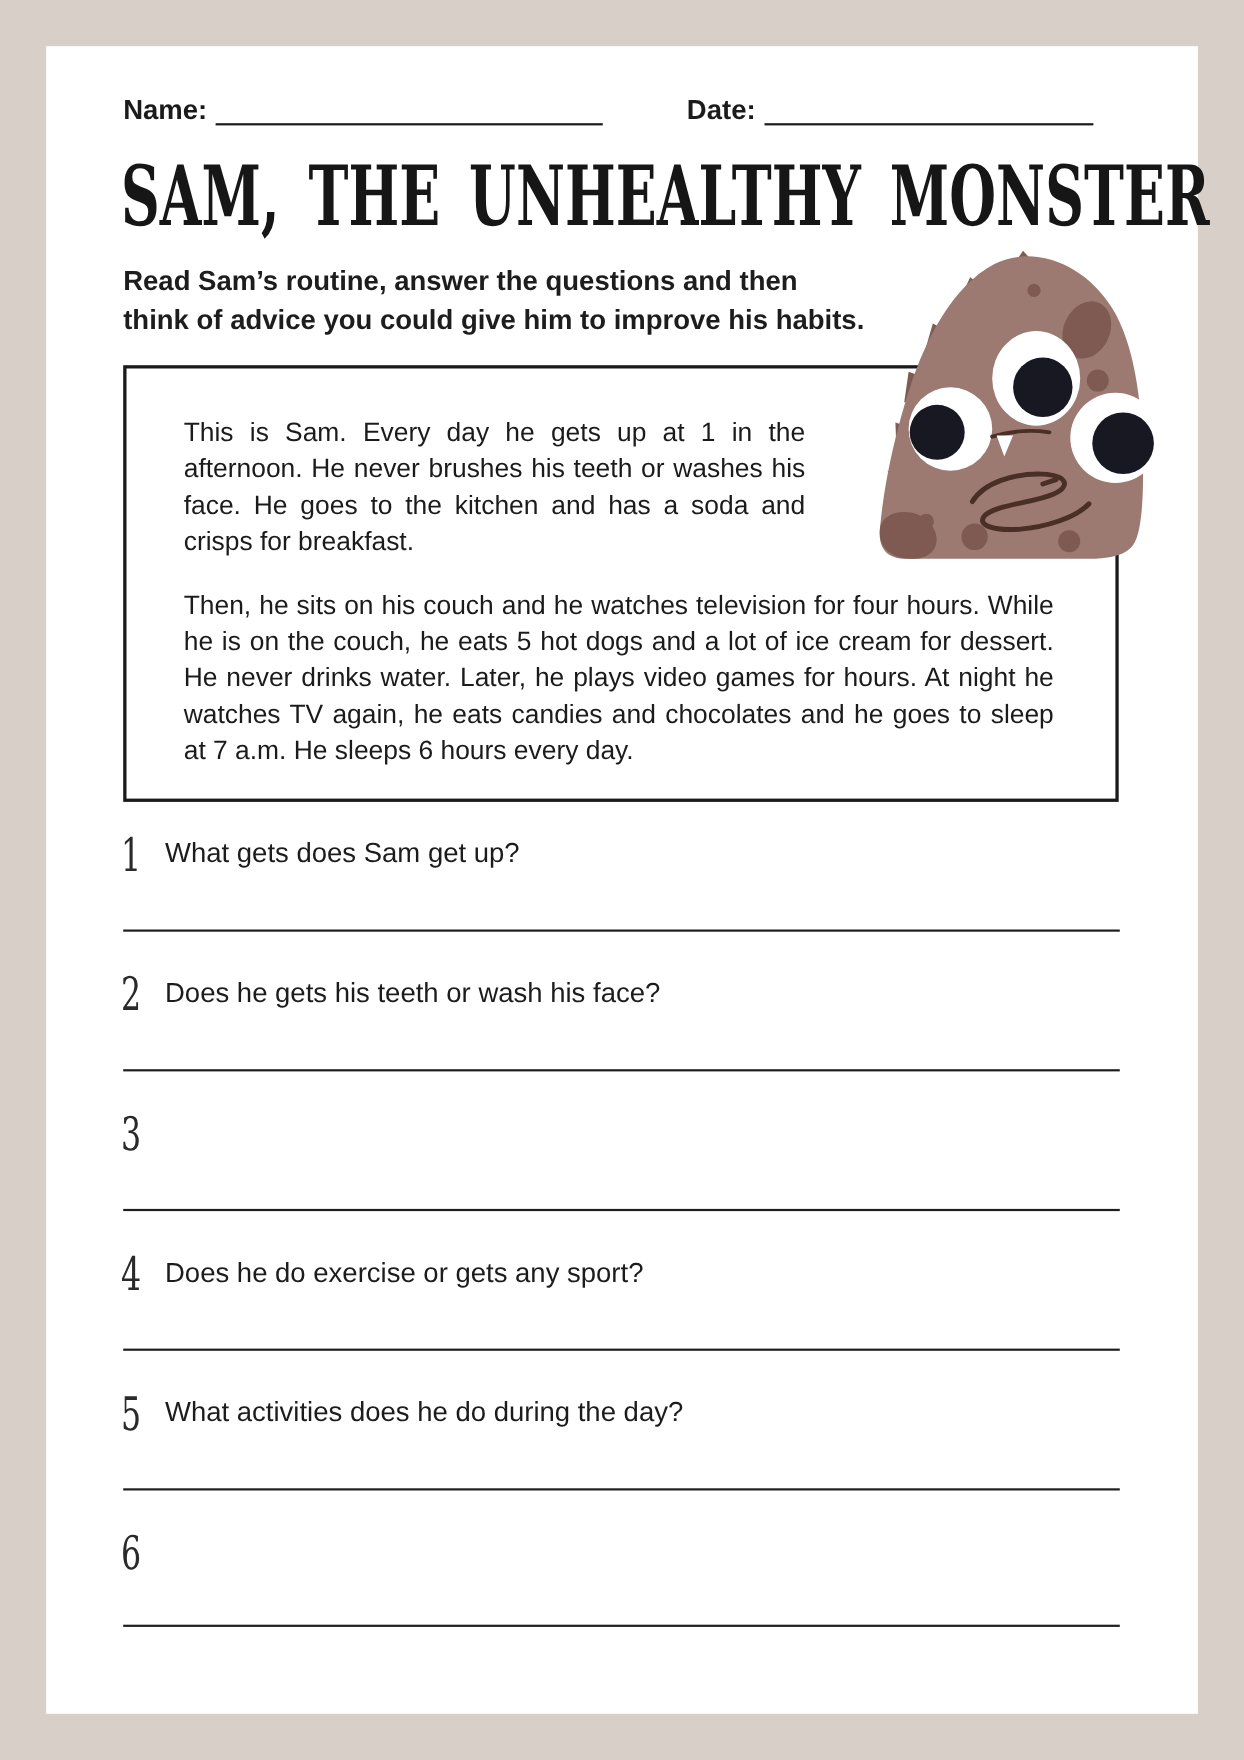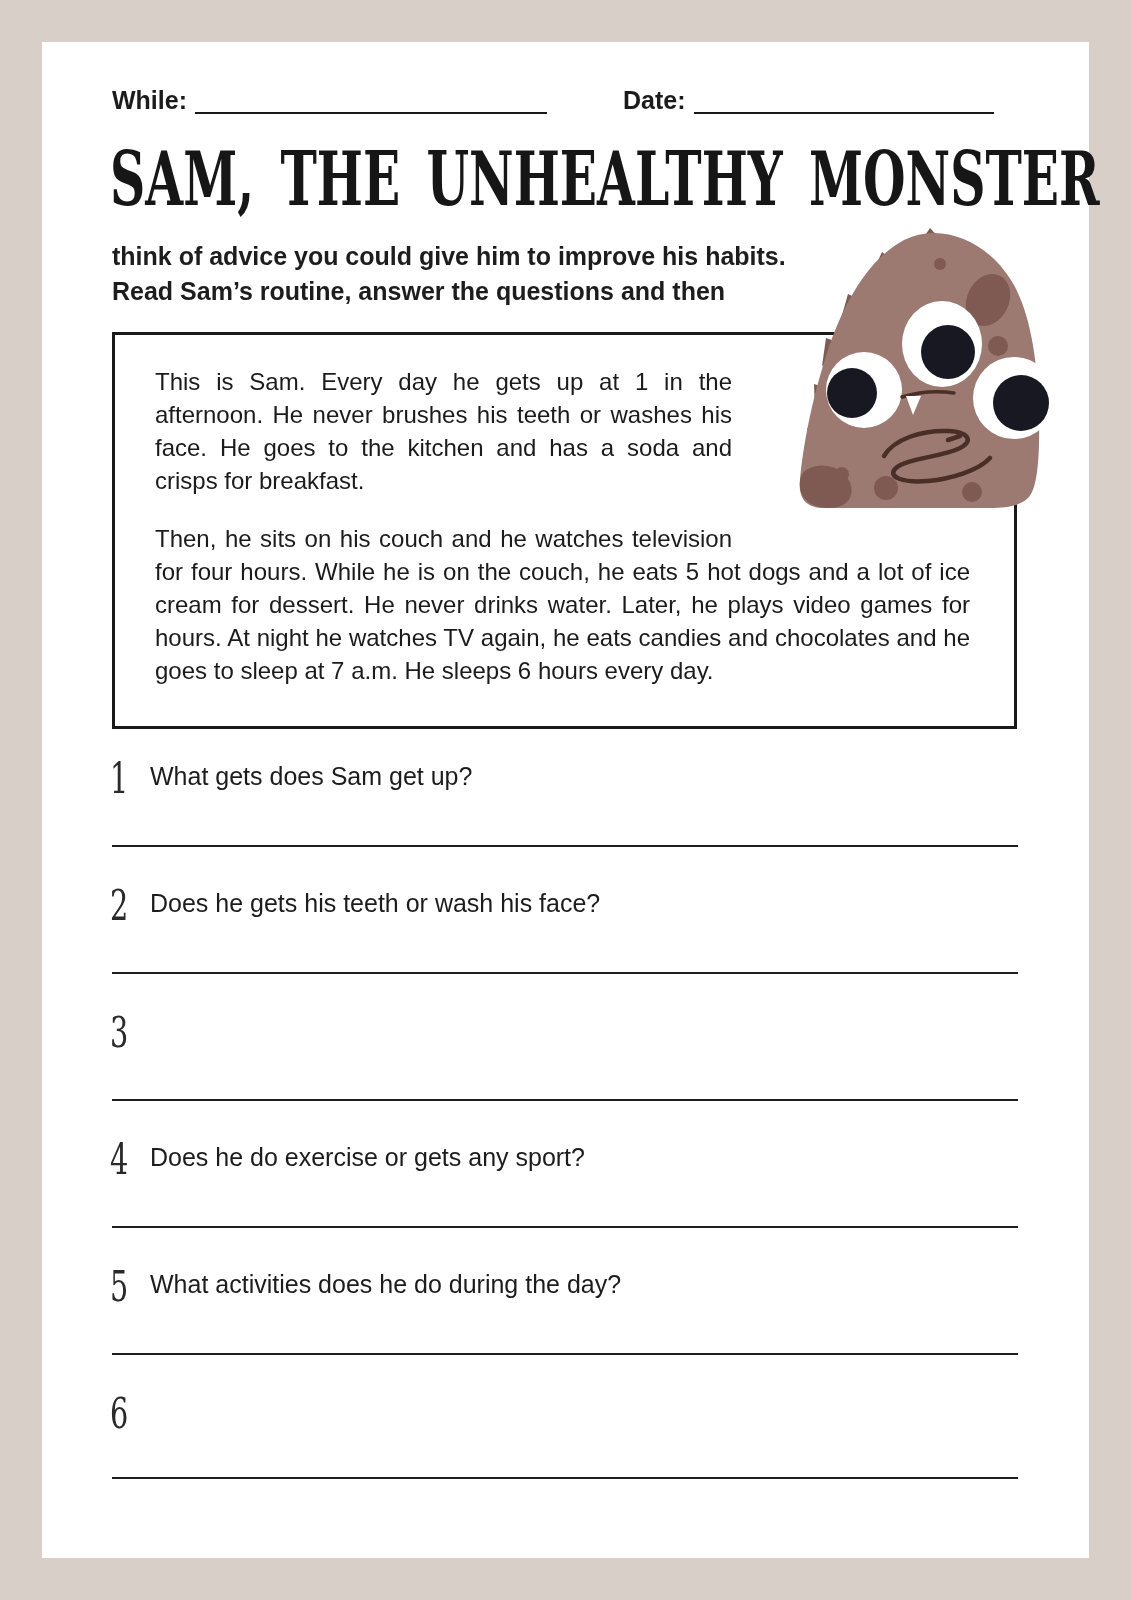--- a/index.html
+++ b/index.html
@@ -49,21 +49,21 @@
   
   .reading-box {
     position:absolute; left:70px; top:290px;
     width:905px; height:397px;
     border:3px solid #1a1a1a;
     box-sizing:border-box;
     padding:30px 44px 26px 40px;
     font-size:24px; line-height:33px;
     text-align:justify;
   }
-  .reading-box p { margin:0; }
+  .reading-box p { margin:12px; }
   .reading-box p.p1 { margin-bottom:25px; }
   .monster-spacer { float:right; width:238px; height:166px; }
   
   .monster {
     position:absolute; left:748px; top:184px;
     width:252px; height:284px;
   }
   .monster svg { overflow:visible; display:block; }
   
   .question {
@@ -84,32 +84,32 @@
     position:absolute; left:70px; width:906px; height:0;
     border-top:2px solid #1e1e1e;
   }
 </style>
 </head>
 <body>
 
 <div class="paper">
 
   <div class="head-row">
-    <span class="head-label">While:</span>
+    <span class="head-label">Name:</span>
     <span class="write-line name-line"></span>
     <span class="head-gap"></span>
     <span class="head-label">Date:</span>
     <span class="write-line date-line"></span>
   </div>
 
   <div class="title">SAM, THE UNHEALTHY MONSTER</div>
 
   <div class="instructions">
+    <div>Read Sam’s routine, answer the questions and then</div>
     <div>think of advice you could give him to improve his habits.</div>
-    <div>Read Sam’s routine, answer the questions and then</div>
   </div>
 
   <div class="reading-box">
     <div class="monster-spacer"></div>
     <p class="p1">This is Sam. Every day he gets up at 1 in the afternoon. He never brushes his teeth or washes his face. He goes to the kitchen and has a soda and crisps for breakfast.</p>
     <p class="p2">Then, he sits on his couch and he watches television for four hours. While he is on the couch, he eats 5 hot dogs and a lot of ice cream for dessert. He never drinks water. Later, he plays video games for hours. At night he watches TV again, he eats candies and chocolates and he goes to sleep at 7 a.m. He sleeps 6 hours every day.</p>
   </div>
 
   <div class="monster">
     <svg width="252" height="284" viewBox="0 0 252 284" xmlns="http://www.w3.org/2000/svg">

